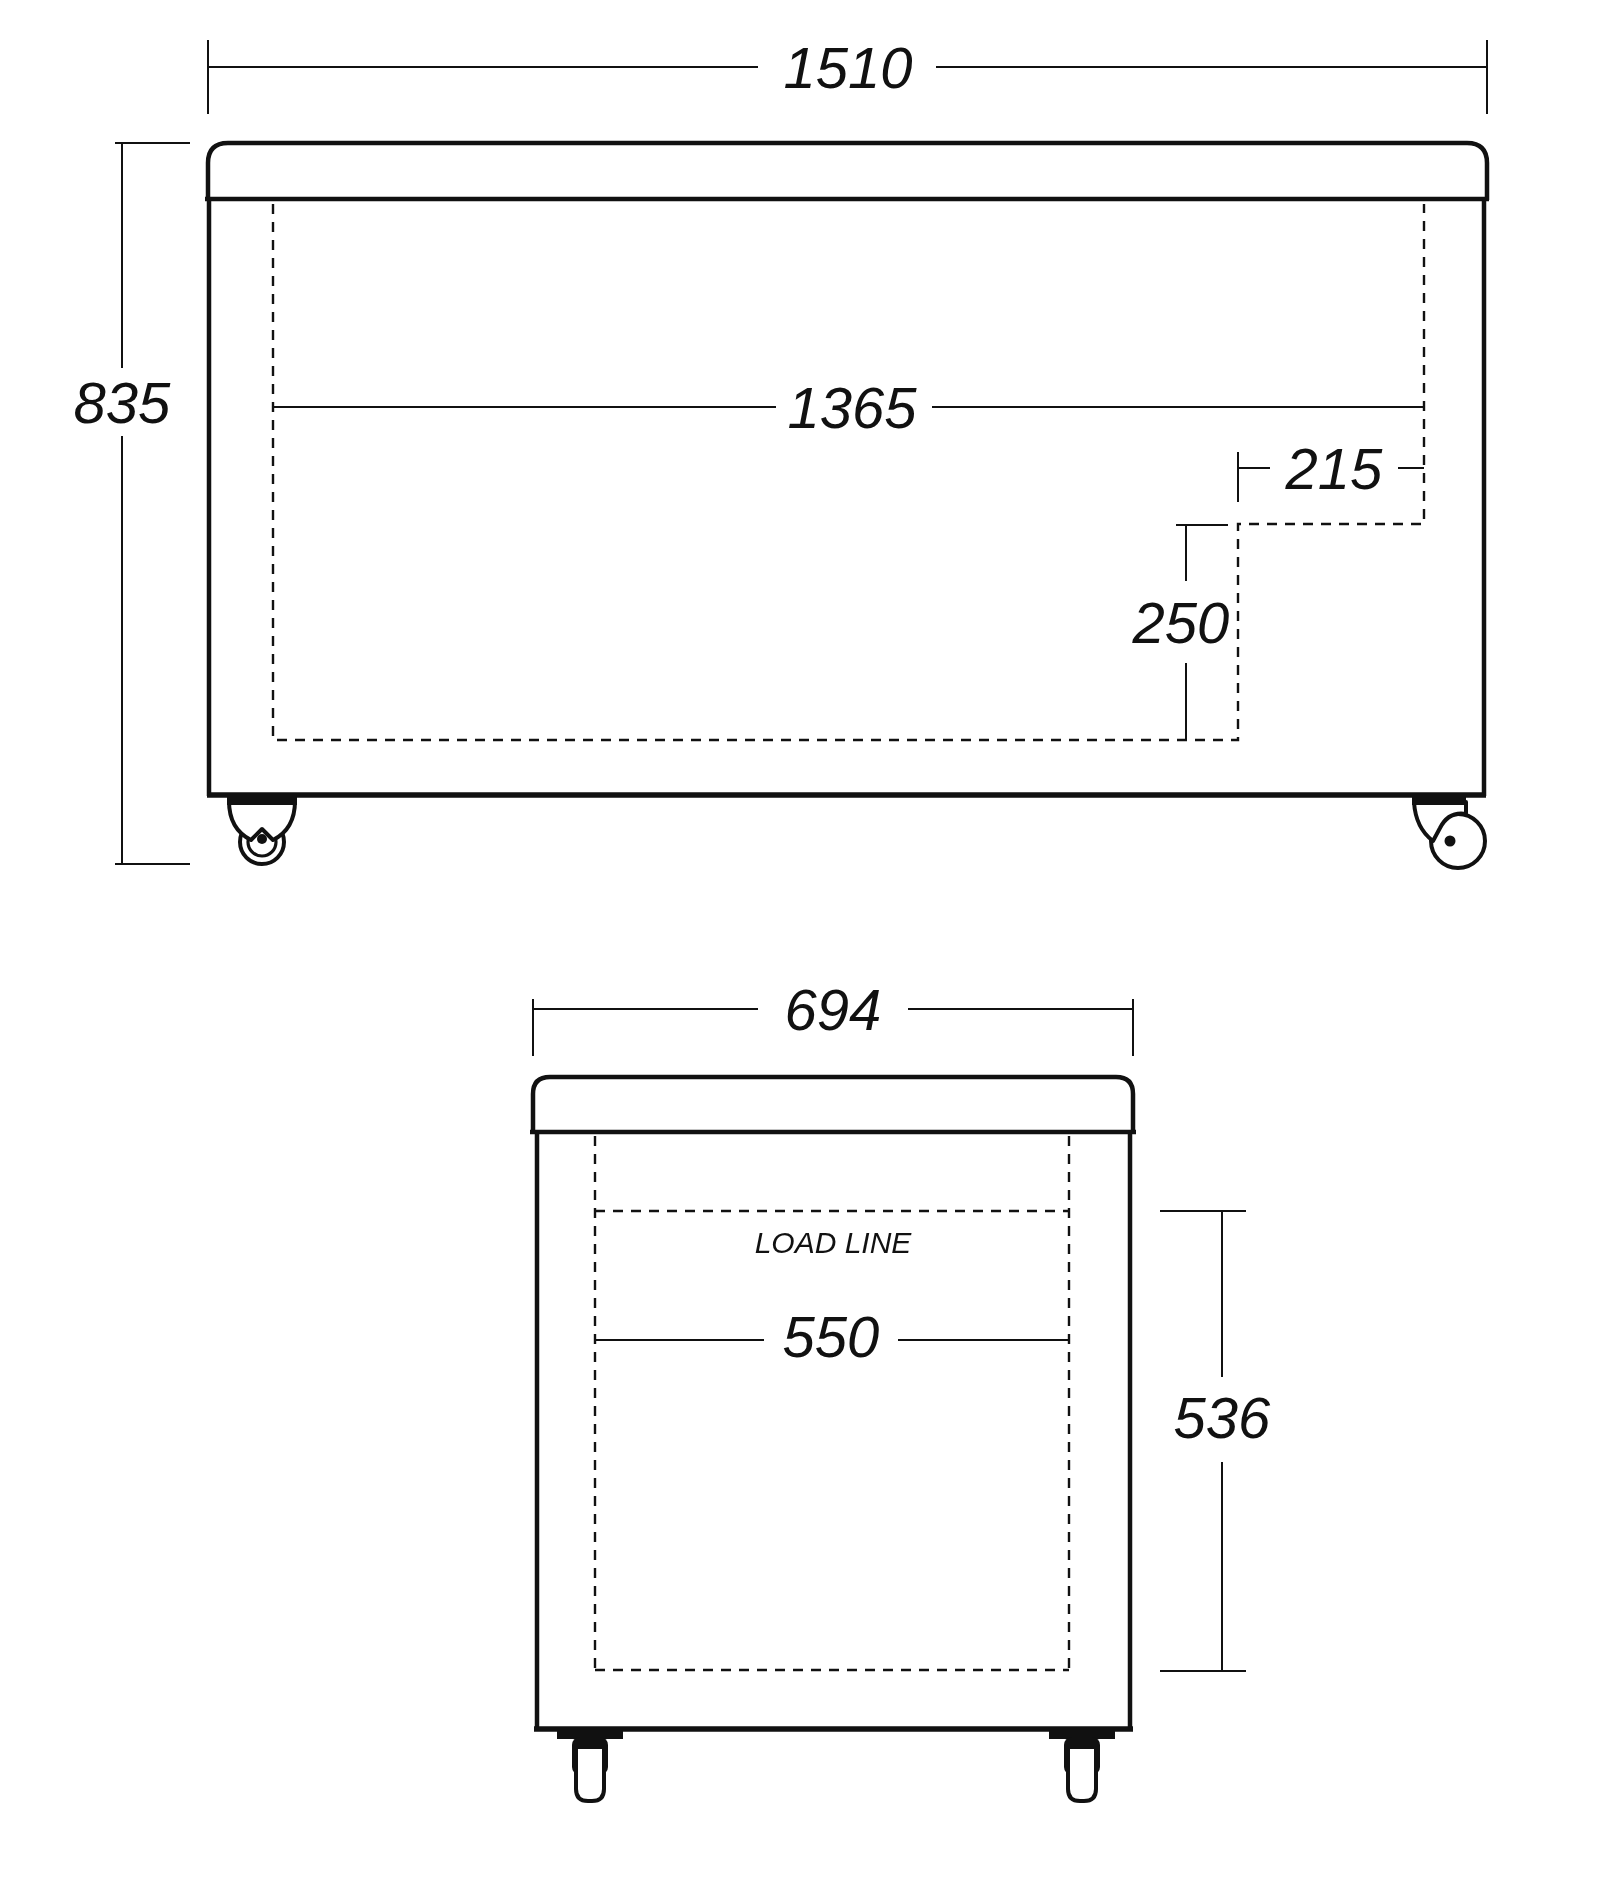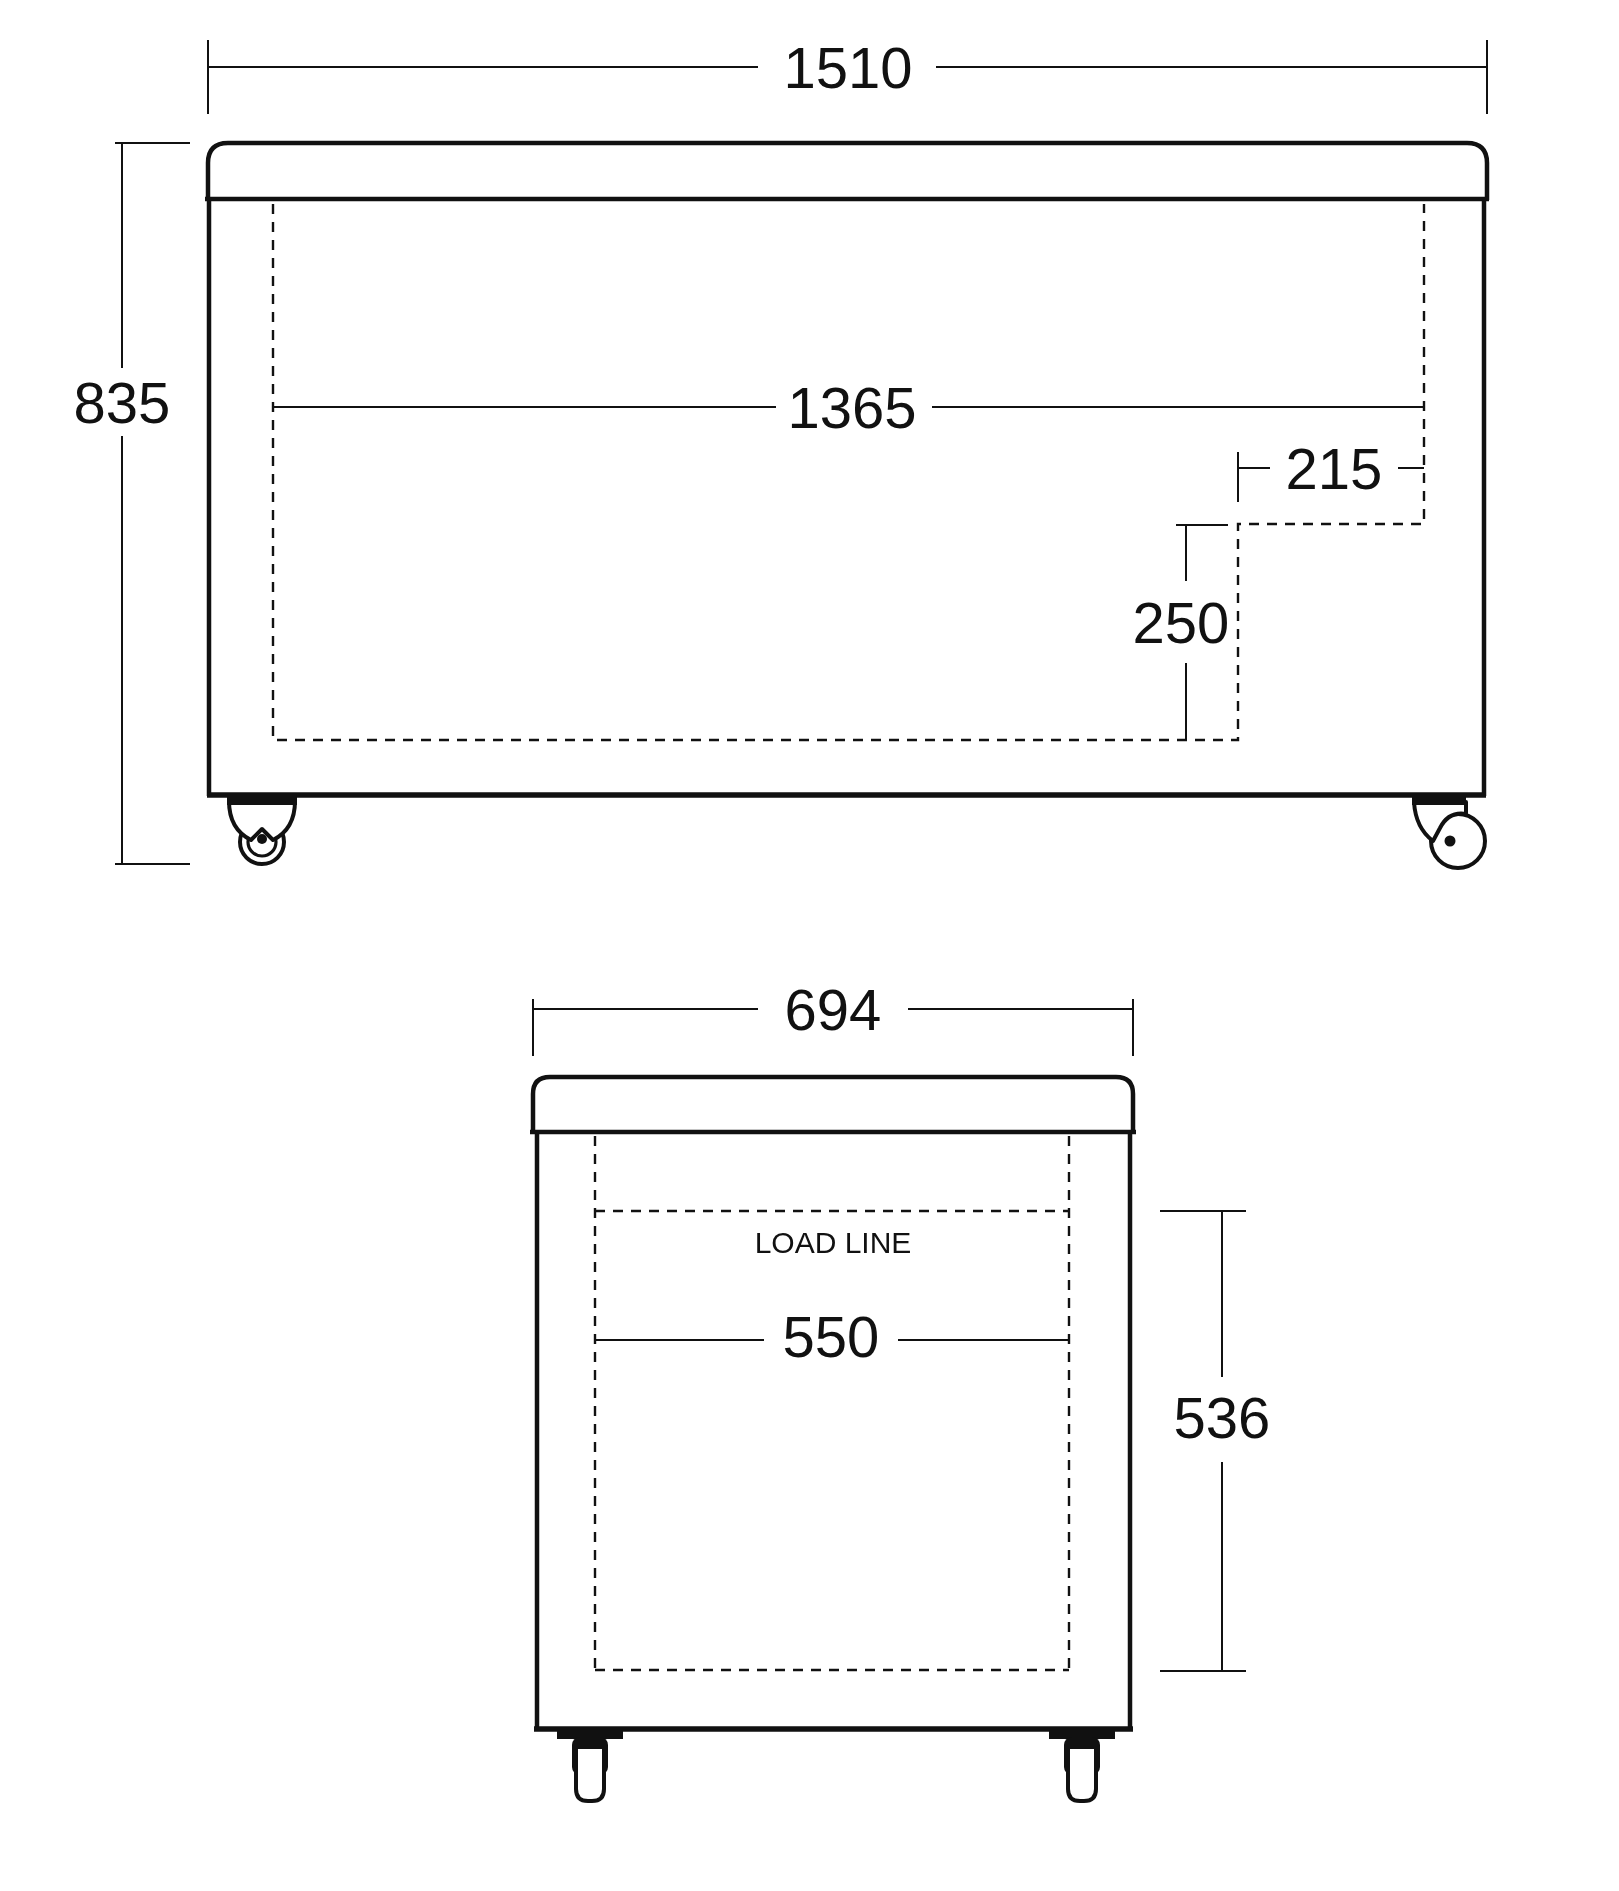--- a/index.html
+++ b/index.html
@@ -6,20 +6,21 @@
     margin: 0;
     padding: 0;
     background: #ffffff;
   }
   .page {
     position: relative;
     width: 1619px;
     height: 1891px;
     background: #ffffff;
     font-family: "Liberation Sans", sans-serif;
+    font-style: italic;
   }
   svg { display: block; }
   .bold   { stroke: #111; stroke-width: 4.5; fill: none; stroke-linecap: butt; }
   .xbold  { stroke: #111; stroke-width: 5.5; fill: none; stroke-linecap: butt; }
   .thin   { stroke: #111; stroke-width: 2;   fill: none; stroke-linecap: butt; }
   .dash   { stroke: #111; stroke-width: 2.4; fill: none; stroke-dasharray: 10 8; stroke-linecap: butt; }
   .wheel  { stroke: #111; stroke-width: 4;   fill: none; }
   .wheelthin { stroke: #111; stroke-width: 3.2; fill: none; }
   .forkshape { stroke: #111; stroke-width: 4; fill: #ffffff; stroke-linejoin: round; }
   .solidfill { fill: #111; stroke: none; }

